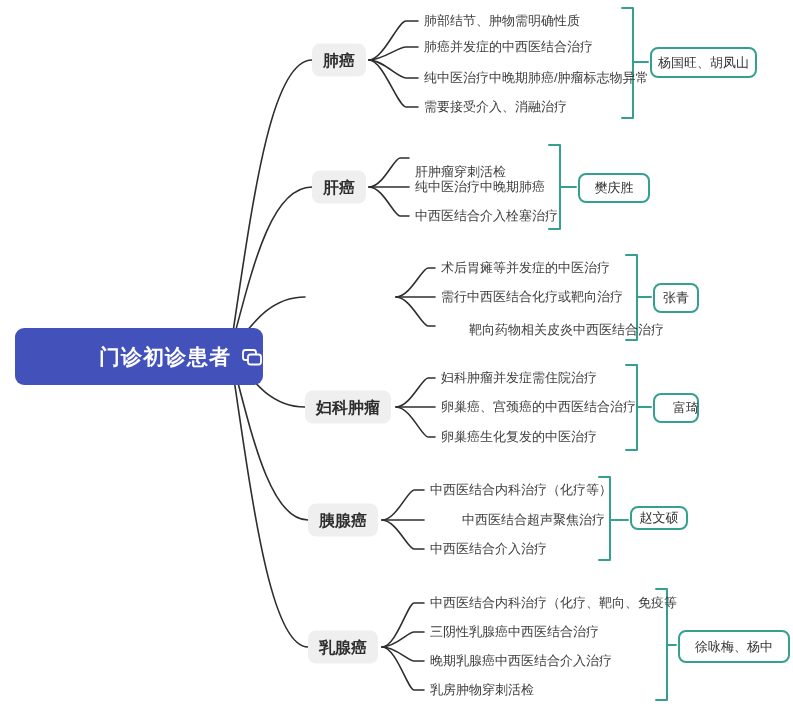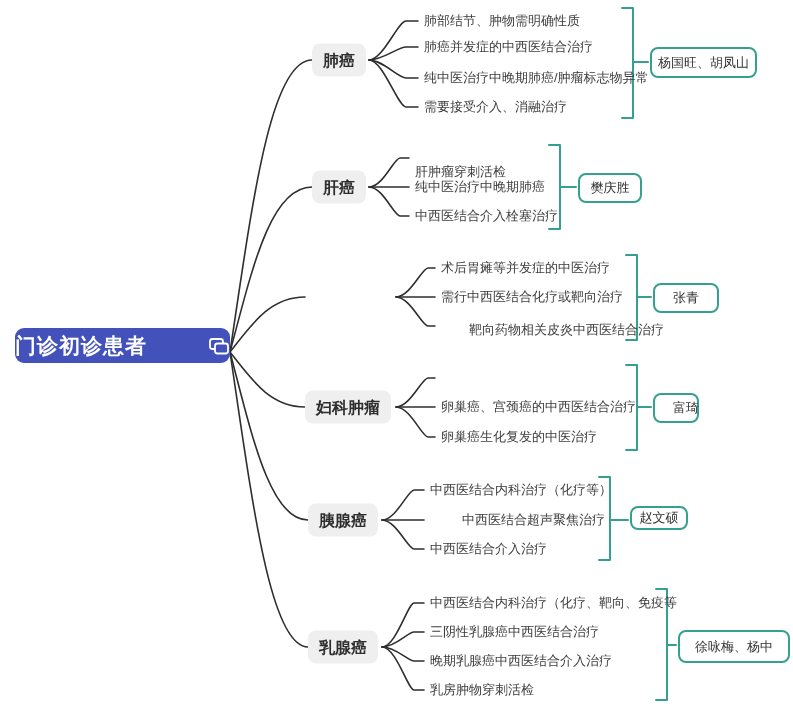--- a/index.html
+++ b/index.html
@@ -4,24 +4,24 @@
 <style>
   html,body{margin:0;padding:0;background:#ffffff;}
   .canvas{
     position:relative;width:793px;height:707px;background:#ffffff;overflow:hidden;
     font-family:"Liberation Sans","DejaVu Sans",sans-serif;
   }
   svg.wires{position:absolute;left:0;top:0;width:793px;height:707px;}
   .edge{fill:none;stroke:#2e2e2e;stroke-width:1.6;stroke-linecap:round;}
   .bracket{fill:none;stroke:#35a08f;stroke-width:2;stroke-linecap:round;stroke-linejoin:round;}
   .root-node{
-    position:absolute;left:15px;top:328px;width:215px;height:35px;
+    position:absolute;left:15px;top:328px;width:215px;height:57px;
     background:#4352bb;border-radius:9px;color:#ffffff;
-    display:flex;align-items:center;justify-content:space-between;gap:9px;
-    font-size:21px;font-weight:700;letter-spacing:1px;cursor:pointer;
+    display:flex;align-items:center;justify-content:flex-end;gap:9px;
+    font-size:21px;font-weight:700;letter-spacing:1px;cursor:pointer;padding-left:33px;
   }
   .topic{
     position:absolute;transform:translateY(-50%);
     background:#efefef;color:#2d2d2d;border-radius:8px;
     font-size:16px;font-weight:700;line-height:19px;padding:7px 11px;
     white-space:nowrap;cursor:pointer;
   }
   .leaf{
     position:absolute;transform:translateY(-50%);
     color:#3d3d3d;font-size:13px;white-space:nowrap;cursor:pointer;
@@ -101,32 +101,33 @@
   <div class="leaf" style="left:424px;top:107px;">需要接受介入、消融治疗</div>
 
   <div class="leaf" style="left:415px;top:158px;margin-top:14px;">肝肿瘤穿刺活检</div>
   <div class="leaf" style="left:415px;top:187px;">纯中医治疗中晚期肺癌</div>
   <div class="leaf" style="left:415px;top:216px;">中西医结合介入栓塞治疗</div>
 
   <div class="leaf" style="left:441px;top:268px;">术后胃瘫等并发症的中医治疗</div>
   <div class="leaf" style="left:441px;top:297px;">需行中西医结合化疗或靶向治疗</div>
   <div class="leaf" style="left:441px;top:330px;margin-left:28px;">靶向药物相关皮炎中西医结合治疗</div>
 
+  <div class="leaf" style="left:441px;top:378px;">妇科肿瘤并发症需住院治疗</div>
   <div class="leaf" style="left:441px;top:407px;">卵巢癌、宫颈癌的中西医结合治疗</div>
   <div class="leaf" style="left:441px;top:437px;">卵巢癌生化复发的中医治疗</div>
 
   <div class="leaf" style="left:430px;top:490px;">中西医结合内科治疗（化疗等）</div>
   <div class="leaf" style="left:430px;top:520px;margin-left:32px;">中西医结合超声聚焦治疗</div>
   <div class="leaf" style="left:430px;top:549px;">中西医结合介入治疗</div>
 
   <div class="leaf" style="left:430px;top:603px;">中西医结合内科治疗（化疗、靶向、免疫等</div>
   <div class="leaf" style="left:430px;top:632px;">三阴性乳腺癌中西医结合治疗</div>
   <div class="leaf" style="left:430px;top:661px;">晚期乳腺癌中西医结合介入治疗</div>
   <div class="leaf" style="left:430px;top:690px;">乳房肿物穿刺活检</div>
 
   <div class="doctor" style="left:650px;top:47px;width:107px;height:31px;">杨国旺、胡凤山</div>
-  <div class="doctor" style="left:578px;top:173px;width:64px;height:30px;">樊庆胜</div>
-  <div class="doctor" style="left:653px;top:283px;width:66px;height:30px;font-family:Liberation Mono, monospace;">张青</div>
+  <div class="doctor" style="left:578px;top:173px;width:72px;height:30px;">樊庆胜</div>
+  <div class="doctor" style="left:653px;top:283px;width:46px;height:30px;font-family:Liberation Mono, monospace;">张青</div>
   <div class="doctor" style="left:653px;top:393px;width:46px;height:30px;padding-left:20px;">富琦</div>
   <div class="doctor" style="left:630px;top:506px;width:58px;height:24px;">赵文硕</div>
   <div class="doctor" style="left:678px;top:630px;width:112px;height:33px;">徐咏梅、杨中</div>
 
 </div>
 
 </body></html>

